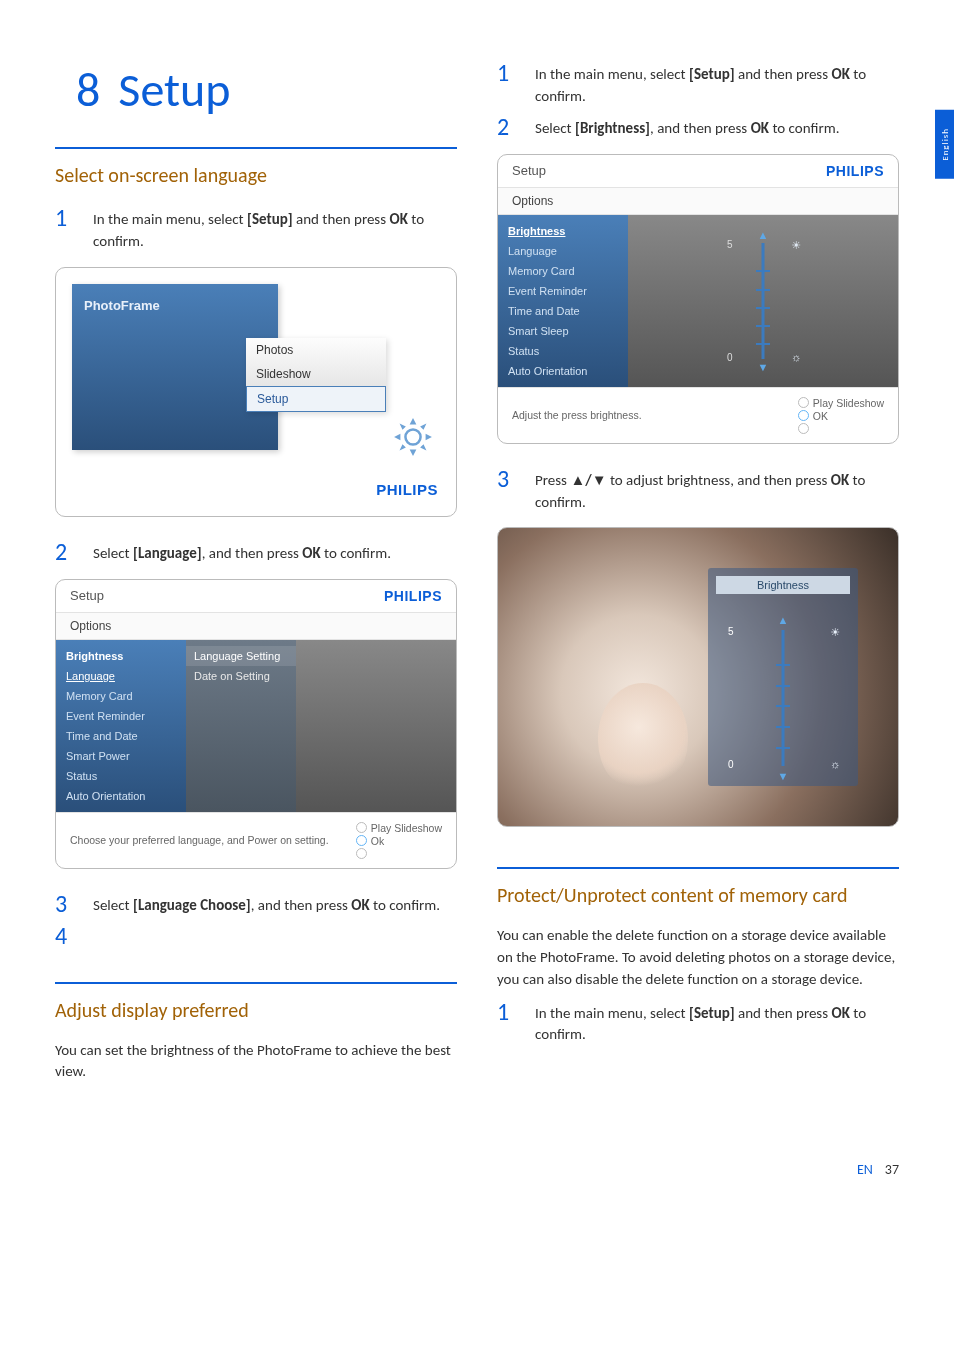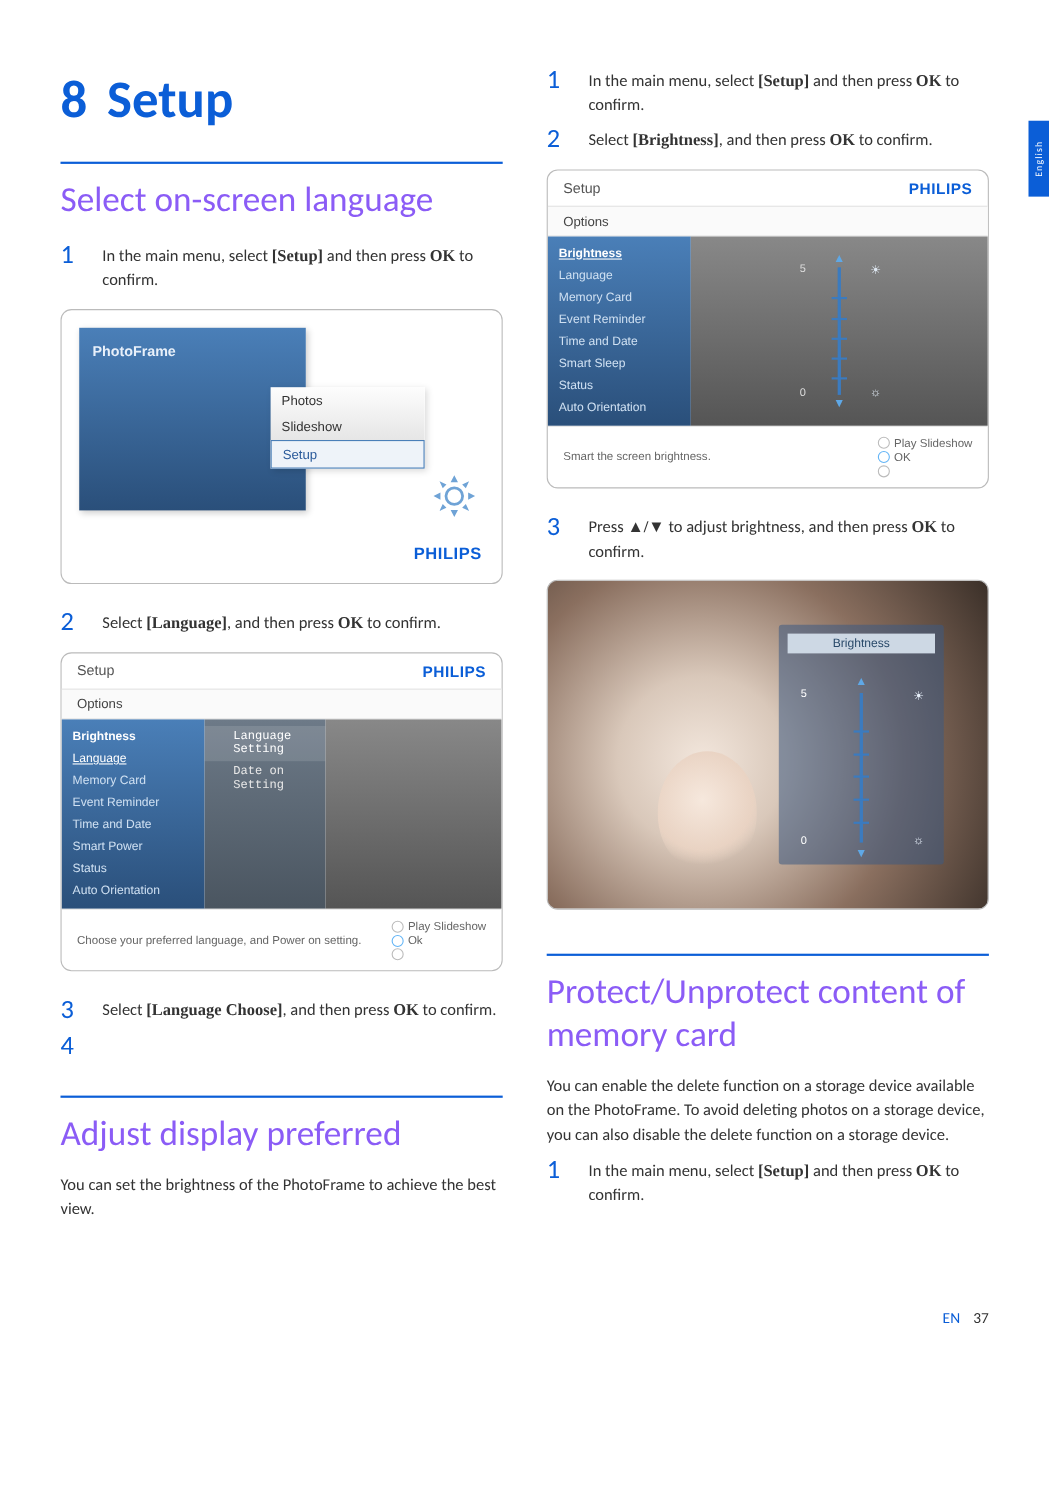--- a/index.html
+++ b/index.html
@@ -27,37 +27,38 @@
     font-size: 9px;
     writing-mode: vertical-rl;
     transform: rotate(180deg);
     padding: 18px 4px;
     letter-spacing: 1px;
   }
   .col { flex: 1; min-width: 0; }
   h1.chapter {
     color: #0b5ed7;
     font-size: 48px;
-    font-weight: 700;
+    font-weight: 400;
     margin-bottom: 28px;
     font-family: "Gill Sans", "Gill Sans MT", Calibri, sans-serif;
+    margin-left: 21px;
   }
   h1.chapter .num { margin-right: 18px; }
   .rule { border-top: 2px solid #0b5ed7; margin-bottom: 14px; }
   h2.section {
-    color: #8b5cf6;
-    font-size: 32px;
+    color: #a16207;
+    font-size: 20px;
     font-weight: 400;
     margin-bottom: 18px;
     line-height: 1.2;
   }
   .step { display: flex; gap: 16px; margin-bottom: 6px; }
   .stepnum { color: #0b5ed7; font-size: 24px; font-weight: 400; width: 22px; flex-shrink:0; line-height:1.1; }
   .steptext { font-size: 15px; line-height: 1.45; color: #333; padding-top:4px; }
-  .steptext .b { font-weight: 600; font-family: Liberation Serif, serif; }
+  .steptext .b { font-weight: 600; }
   .block-text { font-size: 15px; line-height: 1.45; margin-bottom: 8px; }
   .figure {
     border: 1px solid #bbb;
     border-radius: 10px;
     margin: 14px 0 22px 0;
     overflow: hidden;
     font-family: Arial, sans-serif;
     background:#fff;
   }
   
@@ -92,21 +93,21 @@
     width:130px; background: linear-gradient(#4a7fb8,#2a4f7a);
     padding:6px 0;
   }
   .fset-opt { color:#cfe0f2; font-size:11px; padding:4px 10px; }
   .fset-opt.bright { color:#fff; font-weight:bold;}
   .fset-opt.sel { color:#fff; text-decoration:underline; }
   .fset-mid {
     width:110px; background: linear-gradient(#6d7a88,#4a5560);
     padding:6px 0;
   }
-  .fset-mid .m { color:#e8e8e8; font-size:11px; padding:4px 26px;font-family:Liberation Mono, monospace;}
+  .fset-mid .m { color:#e8e8e8; font-size:11px; padding:4px 8px;}
   .fset-mid .m.hi { background:rgba(255,255,255,0.12); color:#fff;}
   .fset-right { flex:1; background: linear-gradient(#888,#555); position:relative;}
   .slider { position:absolute; left:50%; top:10px; bottom:10px; width:60px; transform:translateX(-50%);}
   .slider-track { position:absolute; left:50%; top:18px; bottom:18px; width:3px; background:#3b7bbf; transform:translateX(-50%);}
   .slider-tick { position:absolute; left:50%; width:14px; height:2px; background:#3b7bbf; transform:translateX(-50%);}
   .slider-lab { position:absolute; font-size:10px; color:#ddd; }
   .slider-arrow { position:absolute; left:50%; transform:translateX(-50%); color:#5fa8e6; font-size:11px;}
   .slider-sun { position:absolute; color:#dfe8f2; font-size:11px;}
   .fset-foot { display:flex; justify-content:space-between; align-items:center; padding:8px 14px; font-size:10.5px; color:#666; border-top:1px solid #e3e3e3;}
   .fset-foot .hints { text-align:left; }
@@ -274,21 +275,21 @@
             <div class="slider-tick" style="top:54%;"></div>
             <div class="slider-tick" style="top:66%;"></div>
             <div class="slider-tick" style="top:78%;"></div>
             <div class="slider-lab" style="bottom:14px; left:-6px;">0</div>
             <div class="slider-sun" style="bottom:14px; right:-8px;">☼</div>
             <div class="slider-arrow" style="bottom:4px;">▼</div>
           </div>
         </div>
       </div>
       <div class="fset-foot">
-        <span>Smart the screen brightness.</span>
+        <span>Adjust the press brightness.</span>
         <div class="hints">
           <div class="hint-row">
               <span class="ring g"></span>
               <span>Play Slideshow</span>
             </div>
           <div class="hint-row">
               <span class="ring"></span>
               <span>OK</span>
             </div>
           <div class="hint-row">

